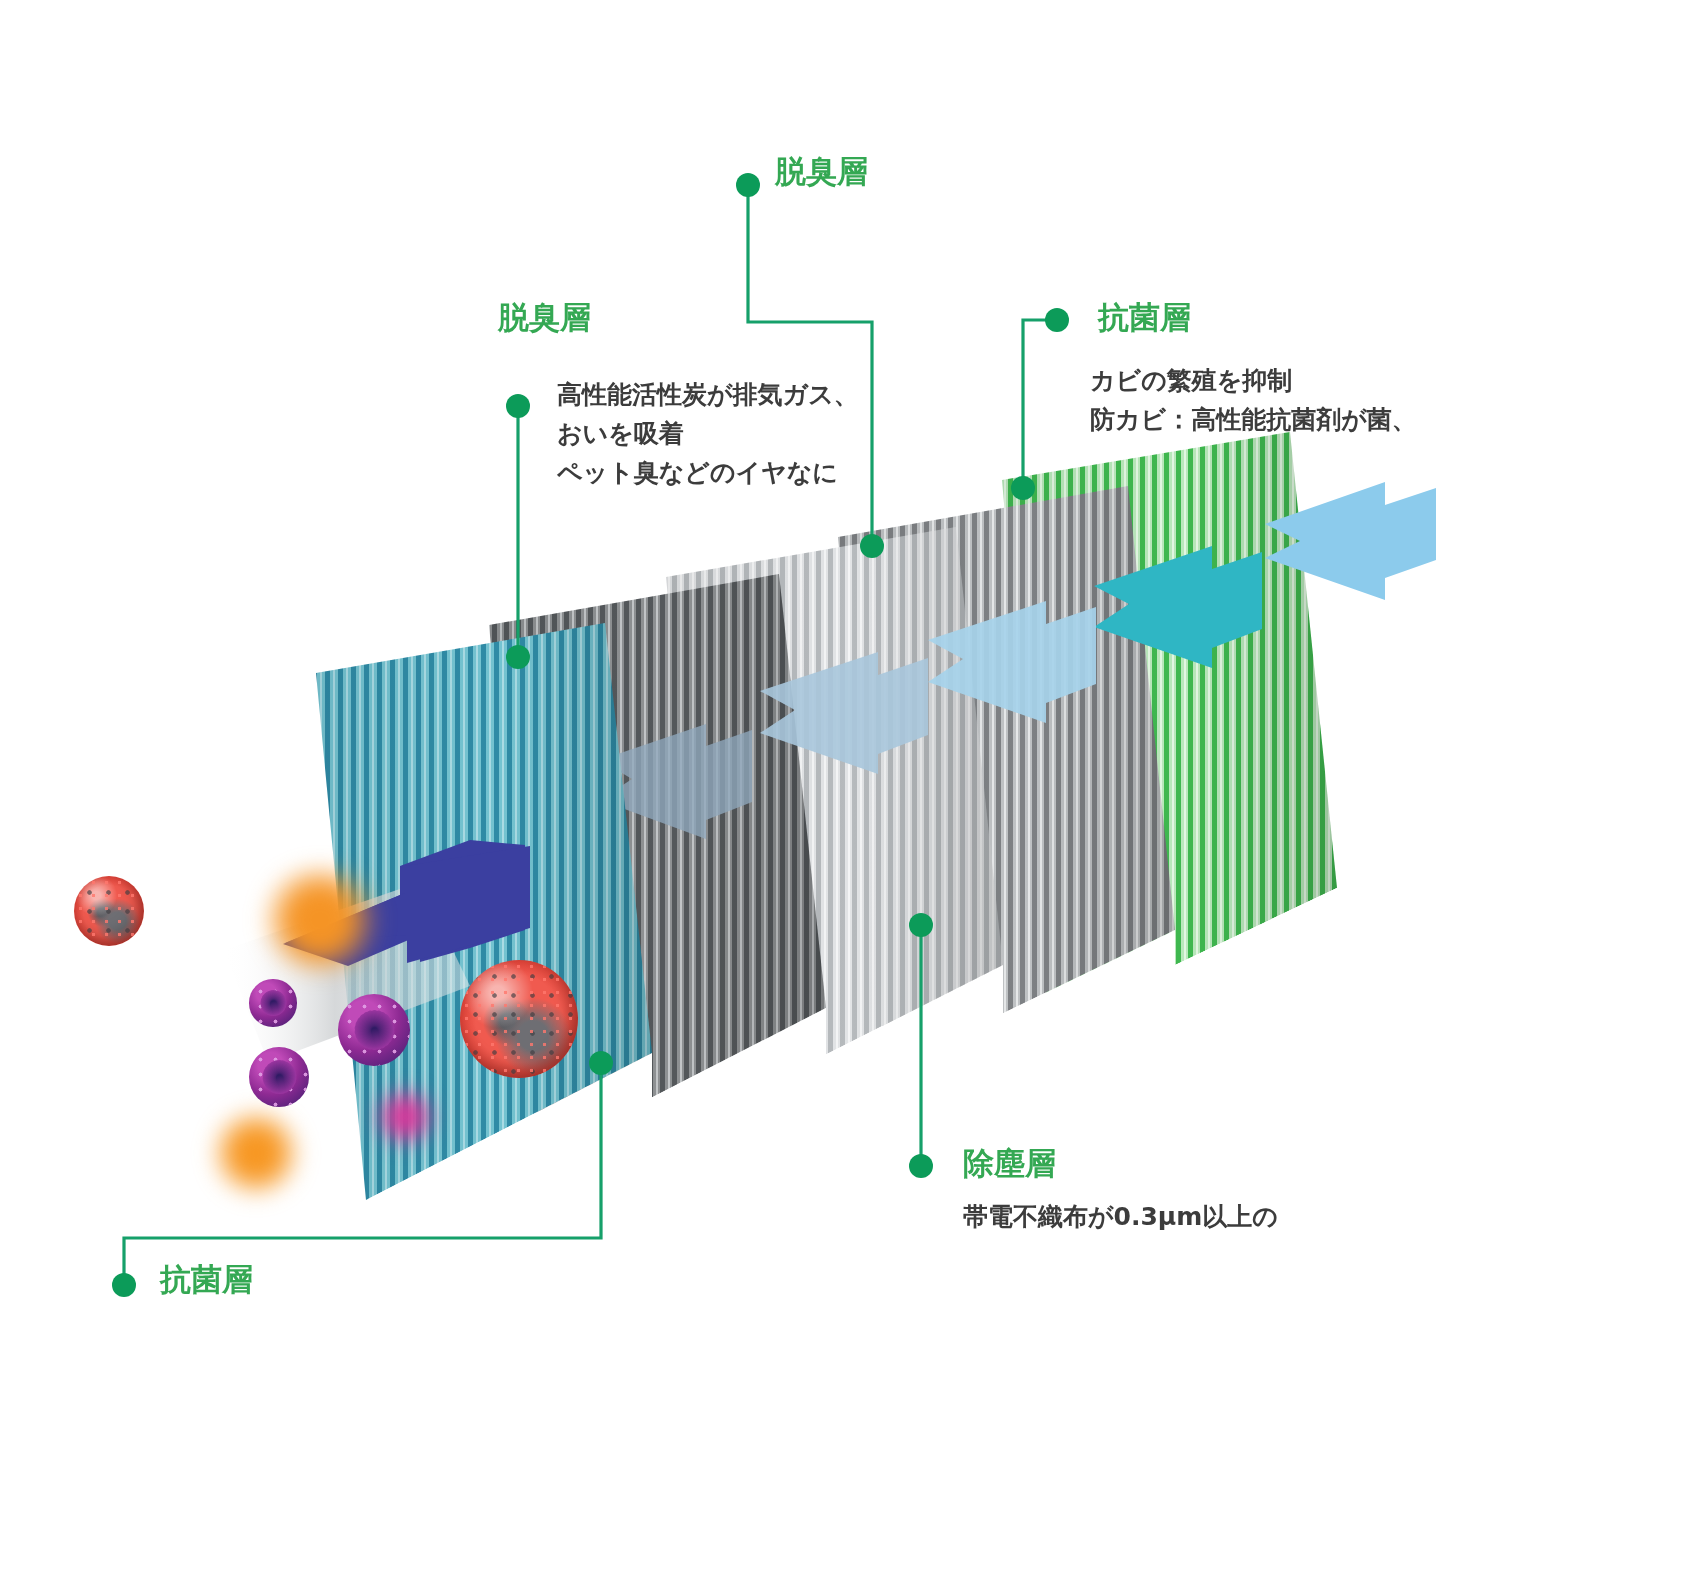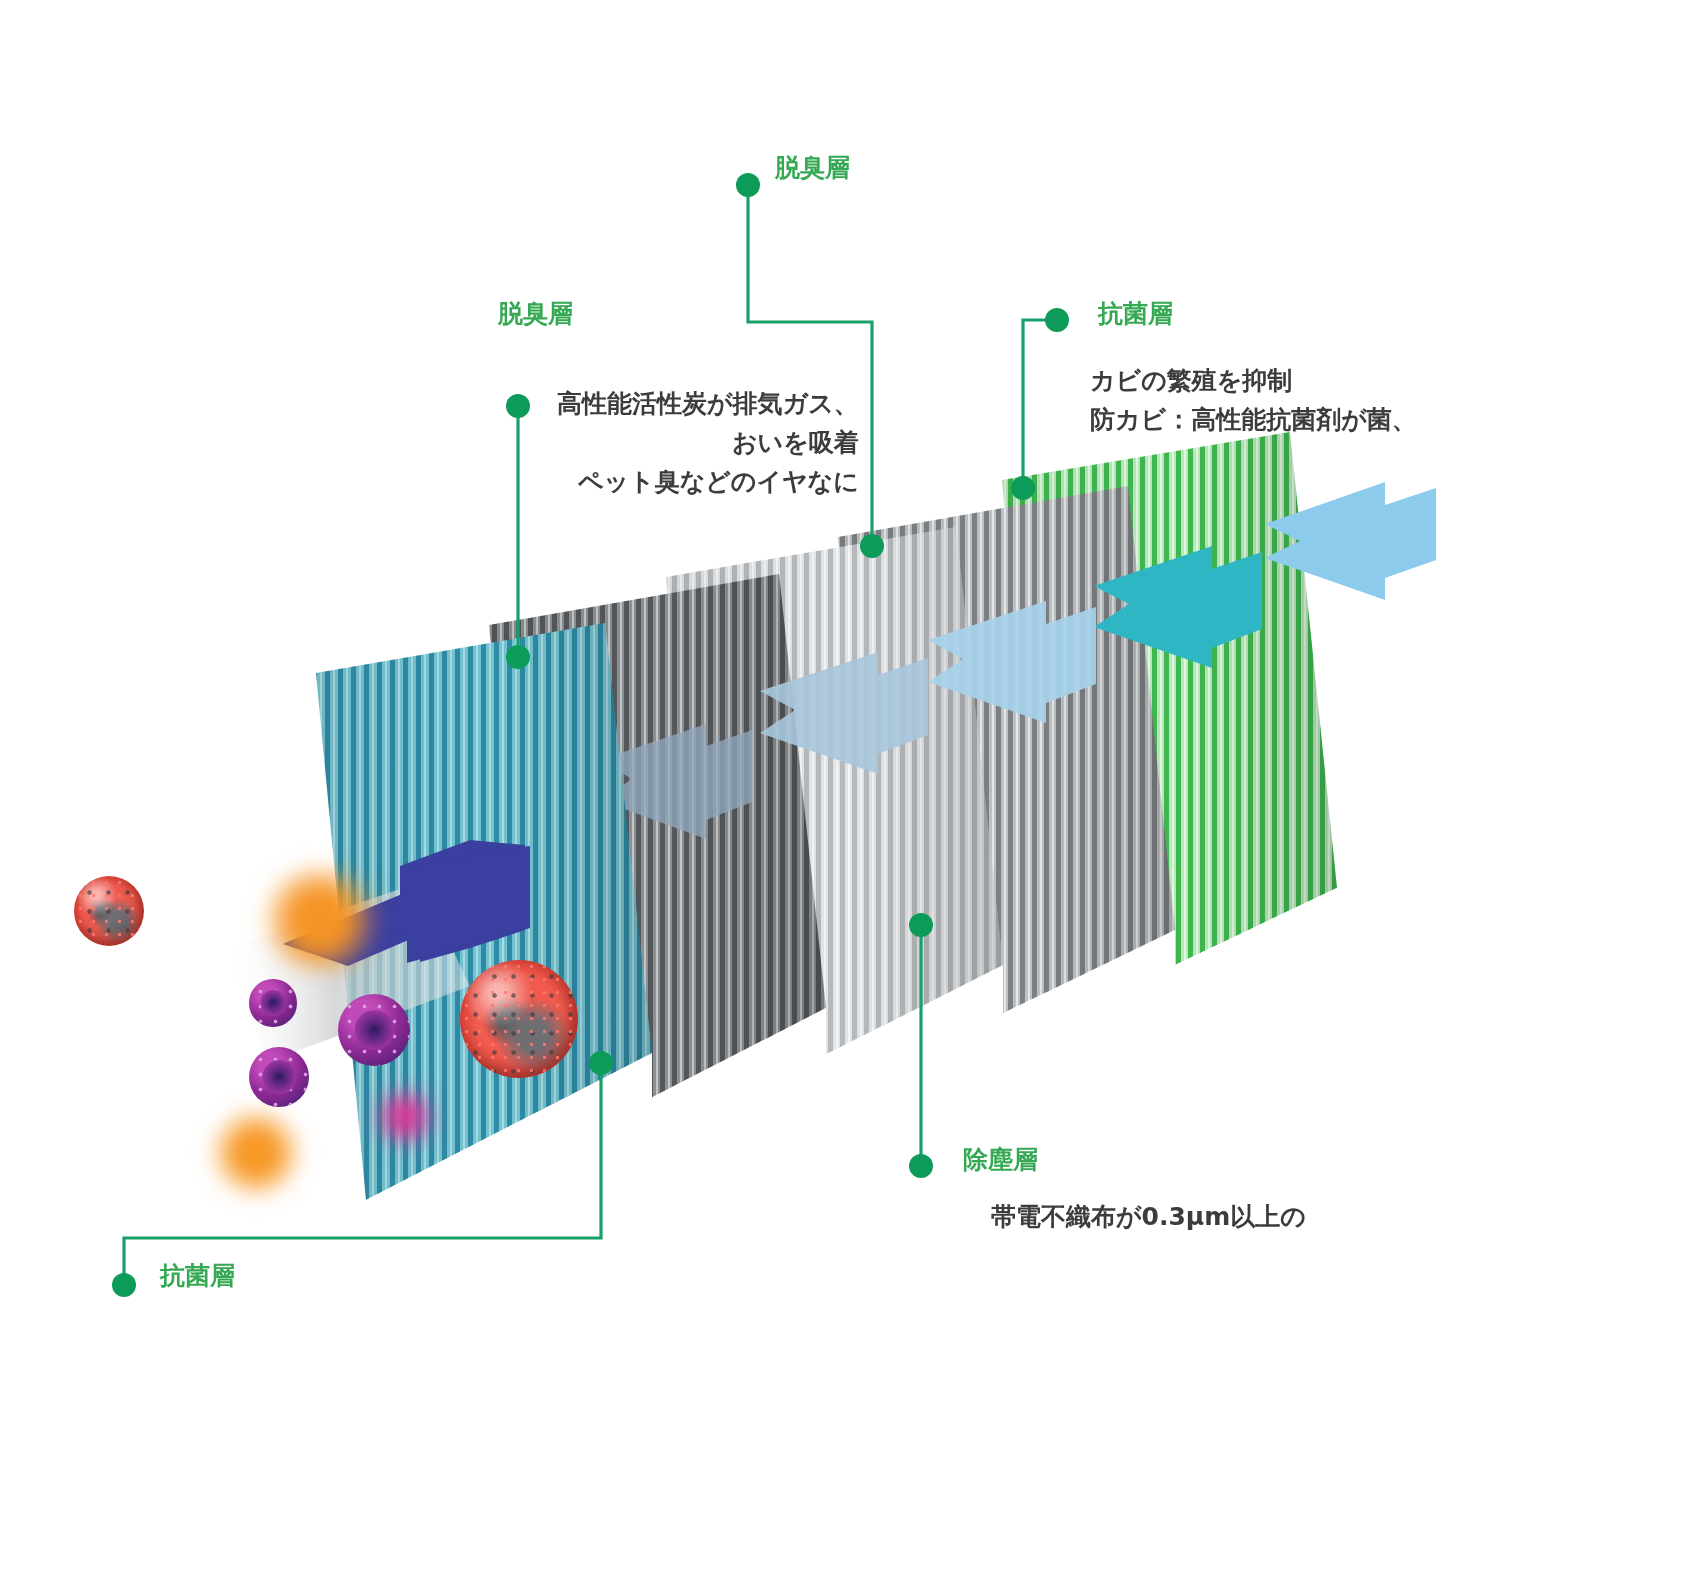--- a/index.html
+++ b/index.html
@@ -22,21 +22,21 @@
     font-size:40px;
     font-weight:700;
     color:#3d3d3d;
     letter-spacing:0.5px;
     white-space:nowrap;
   }
 
   
   .callout{position:absolute;}
   .callout-heading{
-    font-size:25px;
+    font-size:31px;
     font-weight:700;
     color:#34a853;
     white-space:nowrap;
     line-height:1.15;
   }
   .callout-body{
     font-size:25px;
     font-weight:700;
     color:#3c3c3c;
     line-height:1.55;
@@ -346,38 +346,38 @@
   </svg>
 
 
   <div class="callout" style="left:775px;top:154px;">
     <div class="callout-heading">脱臭層</div>
   </div>
 
   <div class="callout" style="left:498px;top:300px;">
     <div class="callout-heading">脱臭層</div>
   </div>
-  <div class="callout" style="left:557px;top:385px;text-align:right;">
+  <div class="callout" style="left:557px;top:376px;">
     <div class="callout-body" style="margin-top:0;">高性能活性炭が排気ガス、</div>
     <div class="callout-body" style="margin-top:0;">おいを吸着</div>
     <div class="callout-body" style="margin-top:0;">ペット臭などのイヤなに</div>
   </div>
 
   <div class="callout" style="left:1098px;top:300px;">
     <div class="callout-heading">抗菌層</div>
   </div>
   <div class="callout" style="left:1090px;top:362px;">
     <div class="callout-body" style="margin-top:0;">カビの繁殖を抑制</div>
     <div class="callout-body" style="margin-top:0;">防カビ：高性能抗菌剤が菌、</div>
   </div>
 
   <div class="callout" style="left:963px;top:1146px;">
     <div class="callout-heading">除塵層</div>
   </div>
-  <div class="callout" style="left:963px;top:1198px;margin-left:28px;">
+  <div class="callout" style="left:963px;top:1198px;">
     <div class="callout-body" style="margin-top:0;">帯電不織布が0.3μm以上の</div>
   </div>
 
   <div class="callout" style="left:160px;top:1262px;">
     <div class="callout-heading">抗菌層</div>
   </div>
 
 </div>
 
 </body></html>

